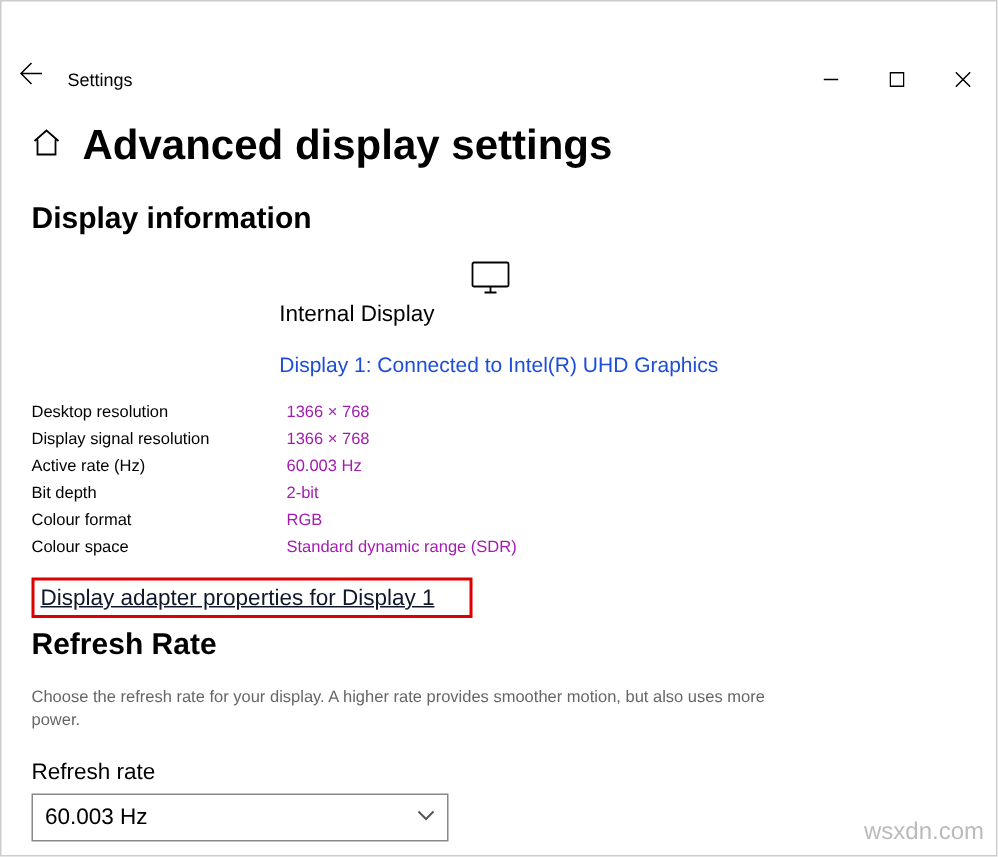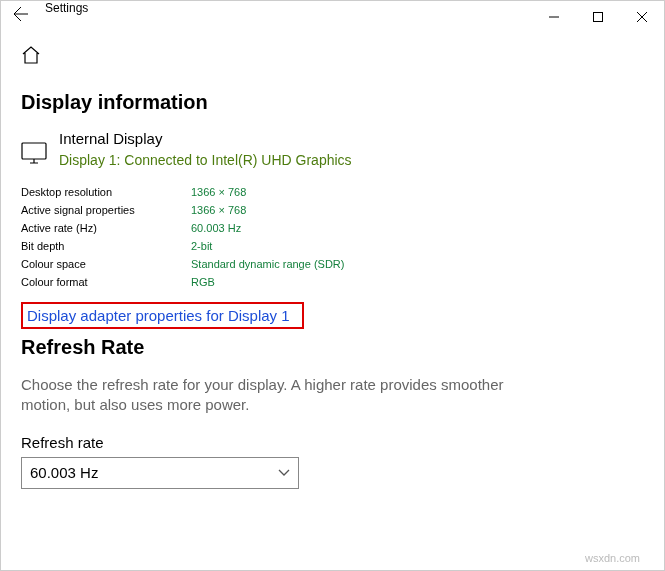--- a/index.html
+++ b/index.html
@@ -1,42 +1,42 @@
 <!DOCTYPE html>
 <html><head>
   <meta charset="utf-8">
   <style>
     * { box-sizing: border-box; margin: 0; padding: 0; font-family: "Segoe UI", Arial, sans-serif; }
     body { background: #fff; width: 665px; height: 571px; overflow: hidden; border: 1px solid #ccc; position: relative; }
-    .titlebar { display: flex; align-items: flex-start; height: 32px; }
+    .titlebar { display: flex; align-items: center; height: 32px; margin-top: 36px; }
     .titlebar .back { width: 40px; text-align: center; font-size: 16px; line-height: 32px; }
     .titlebar .title { font-size: 12px; flex: 1; padding-left: 4px; }
     .caption { display: flex; }
     .caption div { width: 44px; height: 32px; display: flex; align-items: center; justify-content: center; }
     .caption svg { width: 10px; height: 10px; }
     .content { padding: 12px 20px 0 20px; }
     .header { display: flex; align-items: center; margin-bottom: 22px; }
     .header .home { margin-right: 14px; }
     .header h1 { font-size: 28px; font-weight: 600; }
     h2 { font-size: 20px; font-weight: 700; margin-bottom: 16px; }
-    .device { display: flex; align-items: flex-end; margin-bottom: 18px; }
+    .device { display: flex; align-items: center; margin-bottom: 18px; flex-direction: column; }
     .device .monitor { margin-right: 12px; }
     .device .name { font-size: 15px; }
-    .device .sub { font-size: 14px; color: #4d7c0f; margin-top: 5px; }
+    .device .sub { font-size: 14px; color: #1d4ed8; margin-top: 17px; }
     .specs { font-size: 11px; }
     .row { display: flex; margin-bottom: 6px; }
     .row .label { width: 170px; color: #000; }
-    .row .val { color: #15803d; }
-    .link { display: inline-block; color: #1d4ed8; font-size: 15px; margin-top: 8px; padding: 3px 12px 3px 4px; border: 2px solid #d00; }
+    .row .val { color: #a21caf; }
+    .link { display: inline-block; color: #0f172a; font-size: 15px; margin-top: 8px; padding: 3px 23px 3px 4px; border: 2px solid #d00; text-decoration: underline; }
     .section2 { margin-top: 7px; }
-    .desc { font-size: 15px; color: #666; margin-top: 6px; margin-bottom: 18px; max-width: 500px; line-height: 1.35; }
+    .desc { font-size: 11px; color: #666; margin-top: 6px; margin-bottom: 18px; max-width: 500px; line-height: 1.35; }
     .fieldlabel { font-size: 15px; margin-bottom: 6px; }
     .combo { width: 278px; height: 32px; border: 1px solid #888; display: flex; align-items: center; padding: 0 8px; font-size: 15px; justify-content: space-between; background: #fff; }
     .combo .chev { color: #555; }
-    .watermark { position: absolute; bottom: 6px; right: 24px; font-size: 11px; color: #bbb; }
+    .watermark { position: absolute; bottom: 6px; right: 8px; font-size: 16px; color: #bbb; }
   </style>
 </head>
 <body>
 
 <div class="titlebar">
   <div class="back">
     <svg width="16" height="16" viewBox="0 0 16 16">
         <path d="M8 1 L1 8 L8 15 M1 8 H15" stroke="#000" stroke-width="1" fill="none"></path>
       </svg>
   </div>
@@ -61,20 +61,21 @@
 </div>
 
 <div class="content">
 
   <div class="header">
     <span class="home">
       <svg width="20" height="20" viewBox="0 0 20 20">
           <path d="M2 9 L10 2 L18 9 M4 8 V18 H16 V8" stroke="#000" stroke-width="1.2" fill="none"></path>
         </svg>
     </span>
+    <h1>Advanced display settings</h1>
   </div>
 
   <h2>Display information</h2>
 
   <div class="device">
     <span class="monitor">
       <svg width="26" height="22" viewBox="0 0 26 22">
           <rect x="1" y="1" width="24" height="16" rx="1" stroke="#000" fill="none" stroke-width="1.2"></rect>
           <path d="M9 21 H17 M13 17 V21" stroke="#000" stroke-width="1.2"></path>
         </svg>
@@ -84,38 +85,38 @@
       <div class="sub">Display 1: Connected to Intel(R) UHD Graphics</div>
     </div>
   </div>
 
   <div class="specs">
     <div class="row">
         <div class="label">Desktop resolution</div>
         <div class="val">1366 × 768</div>
       </div>
     <div class="row">
-        <div class="label">Active signal properties</div>
+        <div class="label">Display signal resolution</div>
         <div class="val">1366 × 768</div>
       </div>
     <div class="row">
         <div class="label">Active rate (Hz)</div>
         <div class="val">60.003 Hz</div>
       </div>
     <div class="row">
         <div class="label">Bit depth</div>
         <div class="val">2-bit</div>
       </div>
     <div class="row">
+        <div class="label">Colour format</div>
+        <div class="val">RGB</div>
+      </div>
+    <div class="row">
         <div class="label">Colour space</div>
         <div class="val">Standard dynamic range (SDR)</div>
-      </div>
-    <div class="row">
-        <div class="label">Colour format</div>
-        <div class="val">RGB</div>
       </div>
   </div>
 
   <a class="link">Display adapter properties for Display 1</a>
 
   <div class="section2">
     <h2>Refresh Rate</h2>
     <div class="desc">Choose the refresh rate for your display. A higher rate provides smoother motion, but also uses more power.</div>
     <div class="fieldlabel">Refresh rate</div>
     <div class="combo">

